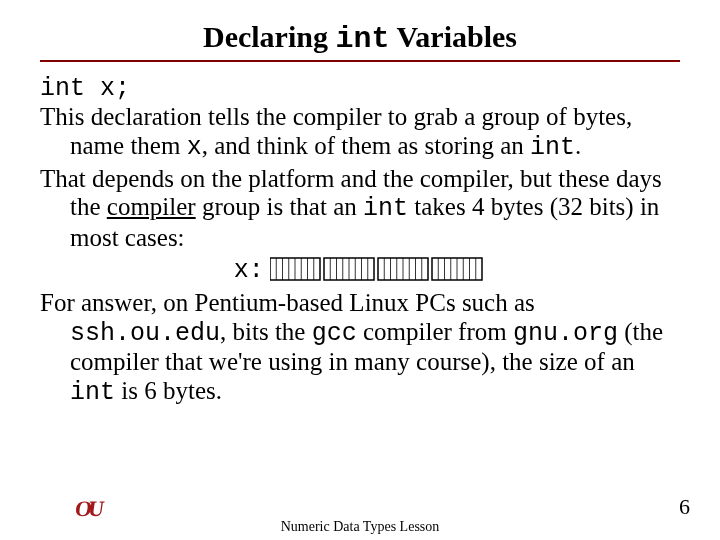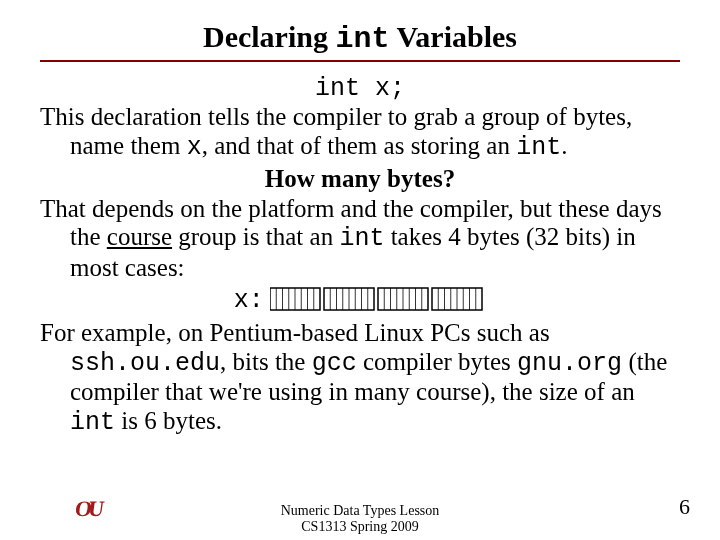--- a/index.html
+++ b/index.html
@@ -19,21 +19,21 @@
   .title {
     text-align: center;
     font-size: 30px;
     font-weight: bold;
     margin-bottom: 12px;
     border-bottom: 2px solid #800000;
     padding-bottom: 4px;
   }
   .title .mono { font-family: "Courier New", monospace; }
   .code-center {
-    text-align: center;
+    text-align: left;
     font-family: "Courier New", monospace;
     font-size: 25px;
     margin-top: 4px;
   }
   .body-text {
     font-size: 25px;
     line-height: 1.15;
     margin: 0 0 2px 0;
   }
   .body-text .mono { font-family: "Courier New", monospace; }
@@ -89,27 +89,26 @@
 
 <div class="slide">
 
   <div class="title">
     <span>Declaring </span><span class="mono">int</span><span> Variables</span>
   </div>
 
   <div class="code-center">int x;</div>
 
   <p class="body-text hang">
-    <span>This declaration tells the compiler to grab a group of bytes, name them </span><span class="mono">x</span><span>, and that of them as storing an </span><span class="mono">int</span><span>.</span>
+    <span>This declaration tells the compiler to grab a group of bytes, name them </span><span class="mono">x</span><span>, and think of them as storing an </span><span class="mono">int</span><span>.</span>
   </p>
 
-  <div class="subhead">How many bytes?</div>
 
   <p class="body-text hang">
-    <span>That depends on the platform and the compiler, but these days the </span><span class="underline">course</span><span> group is that an </span><span class="mono">int</span><span> takes 4 bytes (32 bits) in most cases:</span>
+    <span>That depends on the platform and the compiler, but these days the </span><span class="underline">compiler</span><span> group is that an </span><span class="mono">int</span><span> takes 4 bytes (32 bits) in most cases:</span>
   </p>
 
   <div class="byteviz">
     <span class="mono">x:</span>
     <svg class="bytes-svg" width="216" height="24">
         <rect x="0" y="1" width="50" height="22" fill="none" stroke="#000" stroke-width="1.5"></rect>
         <line x1="6.25" x2="6.25" y1="1" y2="23" stroke="#000" stroke-width="0.8"></line>
         <line x1="12.5" x2="12.5" y1="1" y2="23" stroke="#000" stroke-width="0.8"></line>
         <line x1="18.75" x2="18.75" y1="1" y2="23" stroke="#000" stroke-width="0.8"></line>
         <line x1="25" x2="25" y1="1" y2="23" stroke="#000" stroke-width="0.8"></line>
@@ -137,25 +136,24 @@
         <line x1="174.5" x2="174.5" y1="1" y2="23" stroke="#000" stroke-width="0.8"></line>
         <line x1="180.75" x2="180.75" y1="1" y2="23" stroke="#000" stroke-width="0.8"></line>
         <line x1="187" x2="187" y1="1" y2="23" stroke="#000" stroke-width="0.8"></line>
         <line x1="193.25" x2="193.25" y1="1" y2="23" stroke="#000" stroke-width="0.8"></line>
         <line x1="199.5" x2="199.5" y1="1" y2="23" stroke="#000" stroke-width="0.8"></line>
         <line x1="205.75" x2="205.75" y1="1" y2="23" stroke="#000" stroke-width="0.8"></line>
       </svg>
   </div>
 
   <p class="body-text hang">
-    <span>For example, on Pentium-based Linux PCs such as </span><span class="mono">ssh.ou.edu</span><span>, bits the </span><span class="mono">gcc</span><span> compiler bytes </span><span class="mono">gnu.org</span><span> (the compiler that we're using in many course), the size of an </span><span class="mono">int</span><span> is 6 bytes.</span>
+    <span>For answer, on Pentium-based Linux PCs such as </span><span class="mono">ssh.ou.edu</span><span>, bits the </span><span class="mono">gcc</span><span> compiler from </span><span class="mono">gnu.org</span><span> (the compiler that we're using in many course), the size of an </span><span class="mono">int</span><span> is 6 bytes.</span>
   </p>
 
 </div>
 
 <div class="footer">
   <div class="footer-center">
     <div>Numeric Data Types Lesson</div>
-    <div>CS1313 Spring 2009</div>
   </div>
   <div class="page-num">6</div>
   <div class="logo"><span class="inner">OU</span></div>
 </div>
 
 </body></html>

